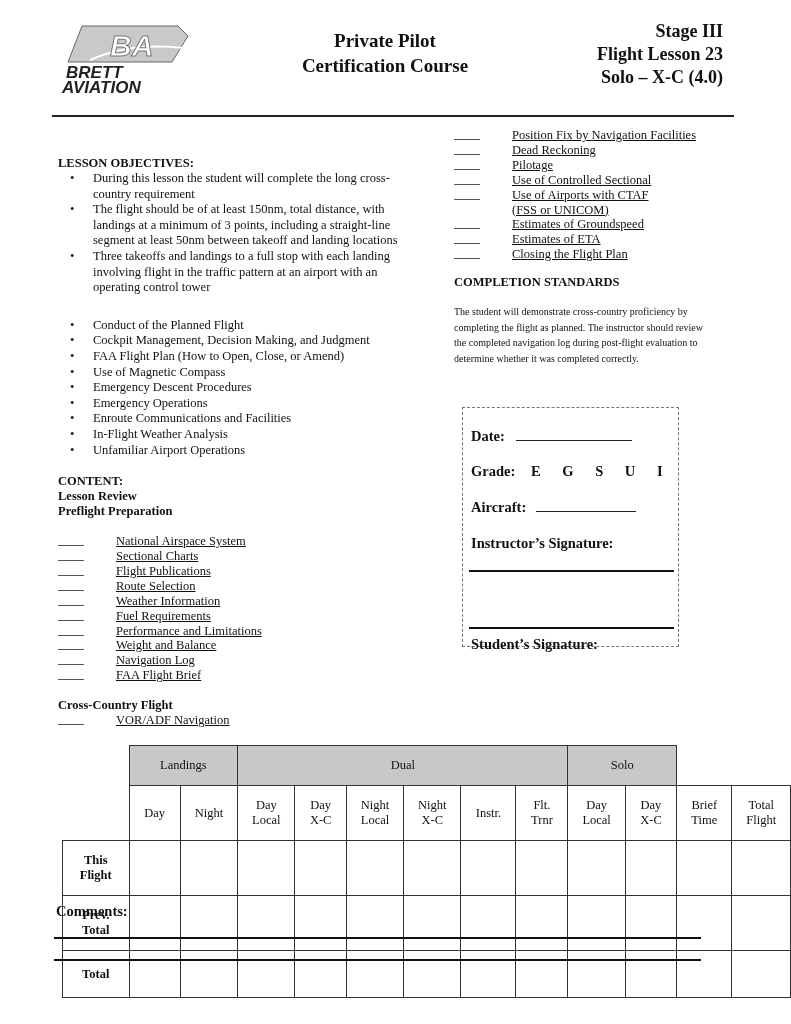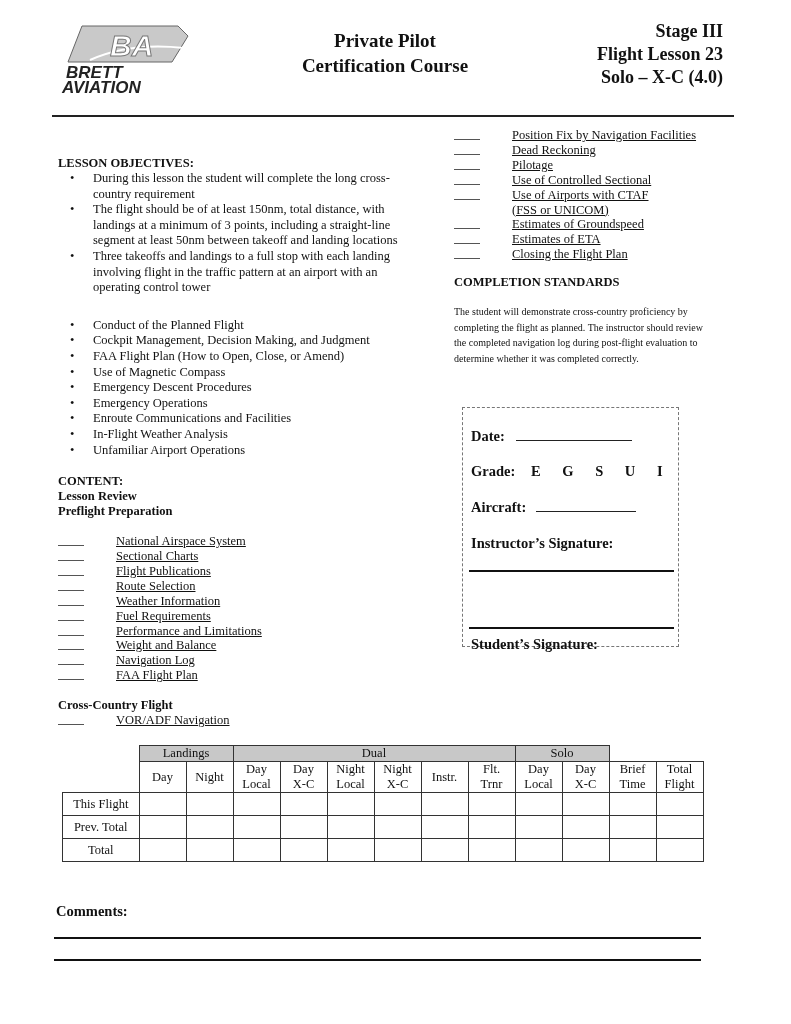--- a/index.html
+++ b/index.html
@@ -25,26 +25,26 @@
 
   #left-col { left:58px; top:128px; width:370px;margin-top:28px; }
   #right-col { left:454px; top:128px; width:270px; }
 
   #signbox { left:462px; top:407px; width:217px; height:240px; border:1px dashed #777; box-sizing:border-box; }
   .sb { position:absolute; left:8px; font-weight:bold; font-size:14.5px; }
   .uline { display:inline-block; border-bottom:1px solid #222; vertical-align:baseline; }
   .sigline { position:absolute; left:6px; width:205px; height:2px; background:#111; }
 
   table#log { position:absolute; left:62px; top:745px; border-collapse:collapse; font-size:12.5px; }
-  #log td { border:1px solid #333; text-align:center; padding:0; line-height:15px; }
+  #log td { border:1px solid #333; text-align:center; padding:12px; line-height:15px; }
   #log td.g { background:#c8c8c8; }
   #log td.none { border:none; }
   #log tr.h1 td { height:15px; }
   #log tr.h2 td { height:30px; }
-  #log tr.r td { height:22px; }
+  #log tr.r td { height:22px;font-weight:bold; }
 
   #comments { left:56px; top:903px; font-weight:bold; font-size:14.5px; }
   .cline { left:54px; width:647px; height:2px; background:#111; }
 </style>
 </head>
 <body>
 
 <div id="logo" class="abs">
   <svg width="140" height="72" viewBox="0 0 140 72">
     <polygon points="22,4 118,4 128,14 112,40 8,40" fill="#c9c9c9" stroke="#666" stroke-width="1"></polygon>
@@ -126,21 +126,21 @@
     <div class="chk">
         <span class="blank"></span>
         <span class="lbl">Weight and Balance</span>
       </div>
     <div class="chk">
         <span class="blank"></span>
         <span class="lbl">Navigation Log</span>
       </div>
     <div class="chk">
         <span class="blank"></span>
-        <span class="lbl">FAA Flight Plan</span>
+        <span class="lbl">FAA Flight Brief</span>
       </div>
   </div>
   <div style="height:15px;"></div>
   <div class="sec-h">Cross-Country Flight</div>
   <div class="chk">
       <span class="blank"></span>
     </div>
   <div class="chk">
       <span class="blank"></span>
       <span class="lbl">VOR/ADF Navigation</span>

